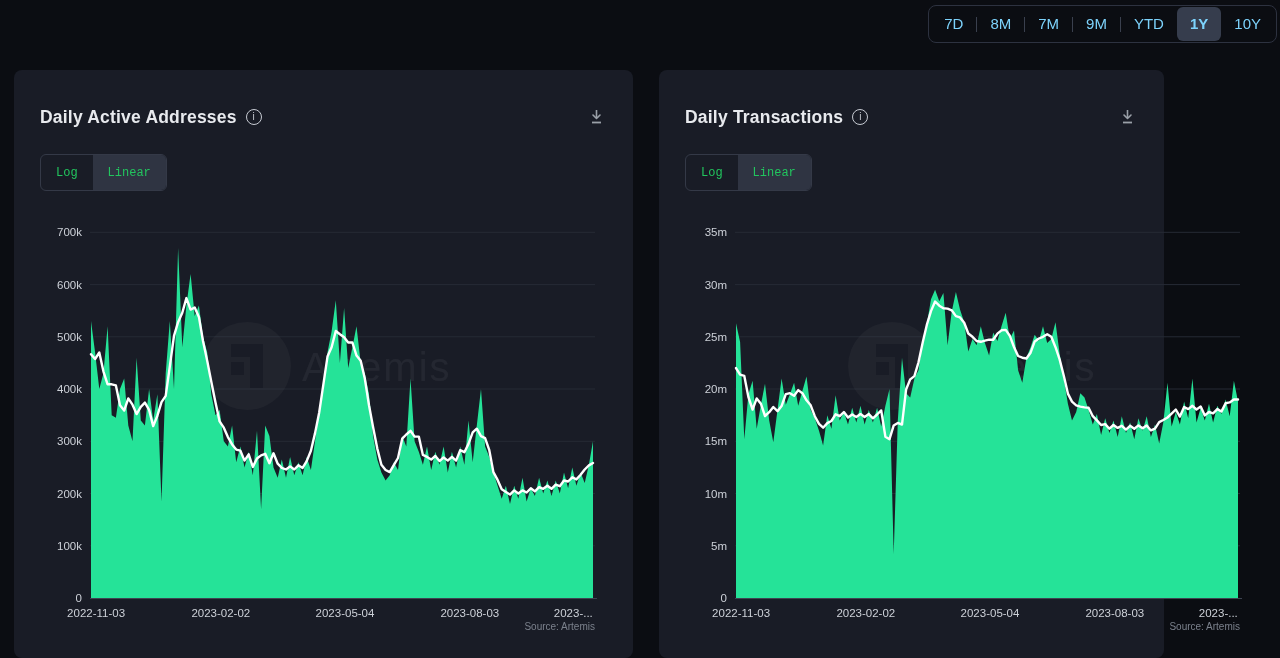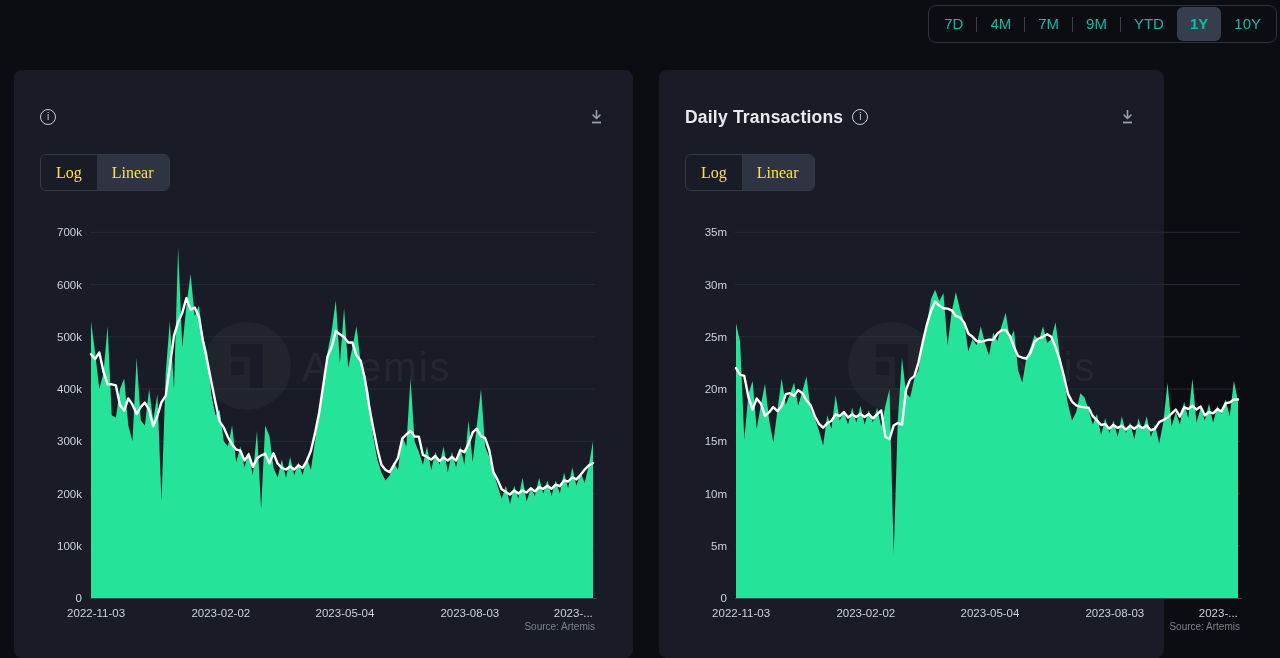--- a/index.html
+++ b/index.html
@@ -11,21 +11,21 @@
     position:relative;
   }
   
   .range-group {
     position:absolute; top:5px; right:3px; height:38px;
     display:flex; align-items:center;
     border:1px solid #2d3240; border-radius:8px;
     background:#0b0d12; padding:0 2px;
   }
   .range-btn {
-    background:transparent; border:none; color:#14b8a6;
+    background:transparent; border:none; color:#7dd3fc;
     font-family:"Liberation Sans", sans-serif;
     font-size:15px; padding:0 13px; height:34px; line-height:34px;
     cursor:pointer; border-radius:6px; white-space:nowrap;
   }
   .range-btn.selected { background:#363d4d;font-weight:bold; }
   .range-divider { width:1px; height:15px; background:#3a404e; }
   
   .card {
     position:absolute; top:70px; height:588px; width:619px;
     background:#191c26; border-radius:8px;
@@ -41,48 +41,49 @@
     display:inline-flex; align-items:center; justify-content:center;
     font-size:10px; color:#c7cbd3; font-style:normal; line-height:1; cursor:pointer;
   }
   .download-btn { background:none; border:none; cursor:pointer; padding:2px; display:flex; }
   
   .scale-toggle {
     margin-top:26px; display:inline-flex; border:1px solid #343947;
     border-radius:6px; overflow:hidden; height:37px;
   }
   .scale-opt {
-    background:transparent; border:none; color:#fde047;
-    font-family:Liberation Serif, serif; font-size:16px;
+    background:transparent; border:none; color:#22c55e;
+    font-family:Liberation Mono, monospace; font-size:12px;
     padding:0 15px; height:100%; cursor:pointer;
   }
   .scale-opt.selected { background:#2f3442;text-align:right; }
   .chart-svg { margin-top:27px; display:block; }
   svg text { font-family:"Liberation Sans", sans-serif; }
 </style>
 </head>
 <body>
 
 <div class="range-group" id="range-group">
     <button class="range-btn">7D</button>
     <span class="range-divider"></span>
-    <button class="range-btn">4M</button>
+    <button class="range-btn">8M</button>
     <span class="range-divider"></span>
     <button class="range-btn">7M</button>
     <span class="range-divider"></span>
     <button class="range-btn">9M</button>
     <span class="range-divider"></span>
     <button class="range-btn">YTD</button>
     <button class="range-btn selected">1Y</button>
     <button class="range-btn">10Y</button>
   </div>
 
 <div class="card left">
   <div class="card-header">
     <div class="card-title-wrap">
+      <span class="card-title">Daily Active Addresses</span>
       <span class="info-icon">i</span>
     </div>
     <button class="download-btn">
       <svg width="17" height="18" viewBox="0 0 17 18">
         <path d="M8.5 2 v8" stroke="#9aa0a8" stroke-width="1.6" fill="none"></path>
         <path d="M5 7 L8.5 10.5 L12 7" stroke="#9aa0a8" stroke-width="1.6" fill="none" stroke-linecap="round" stroke-linejoin="round"></path>
         <path d="M4 14.5 h9" stroke="#9aa0a8" stroke-width="1.8" fill="none"></path>
       </svg>
     </button>
   </div>

